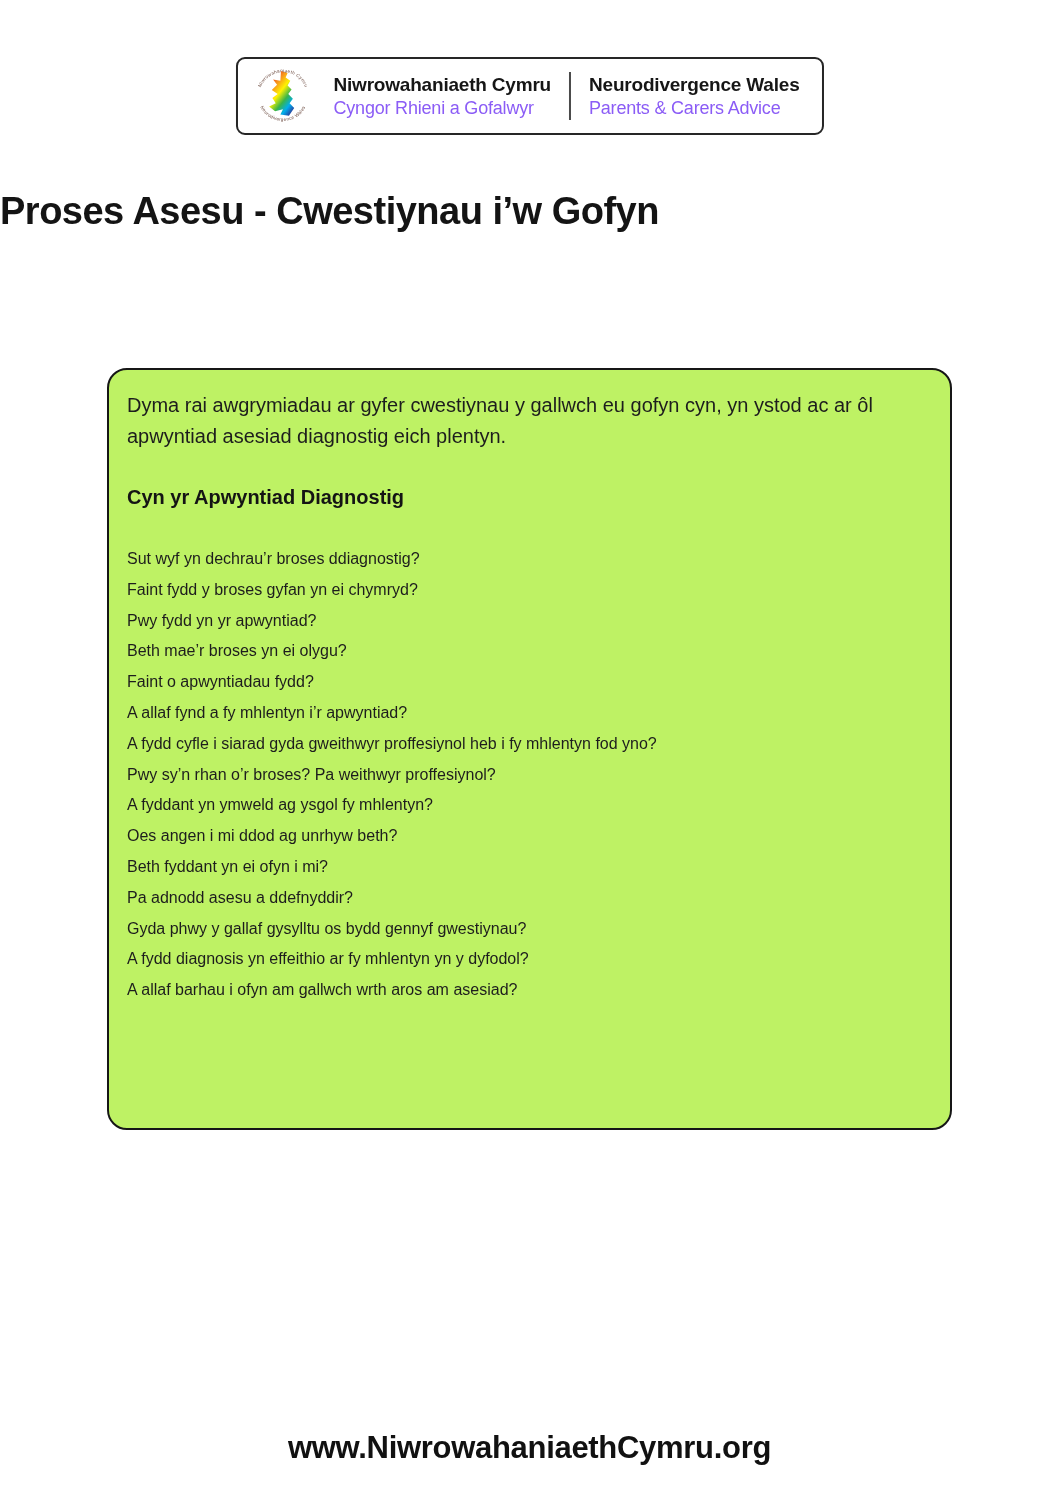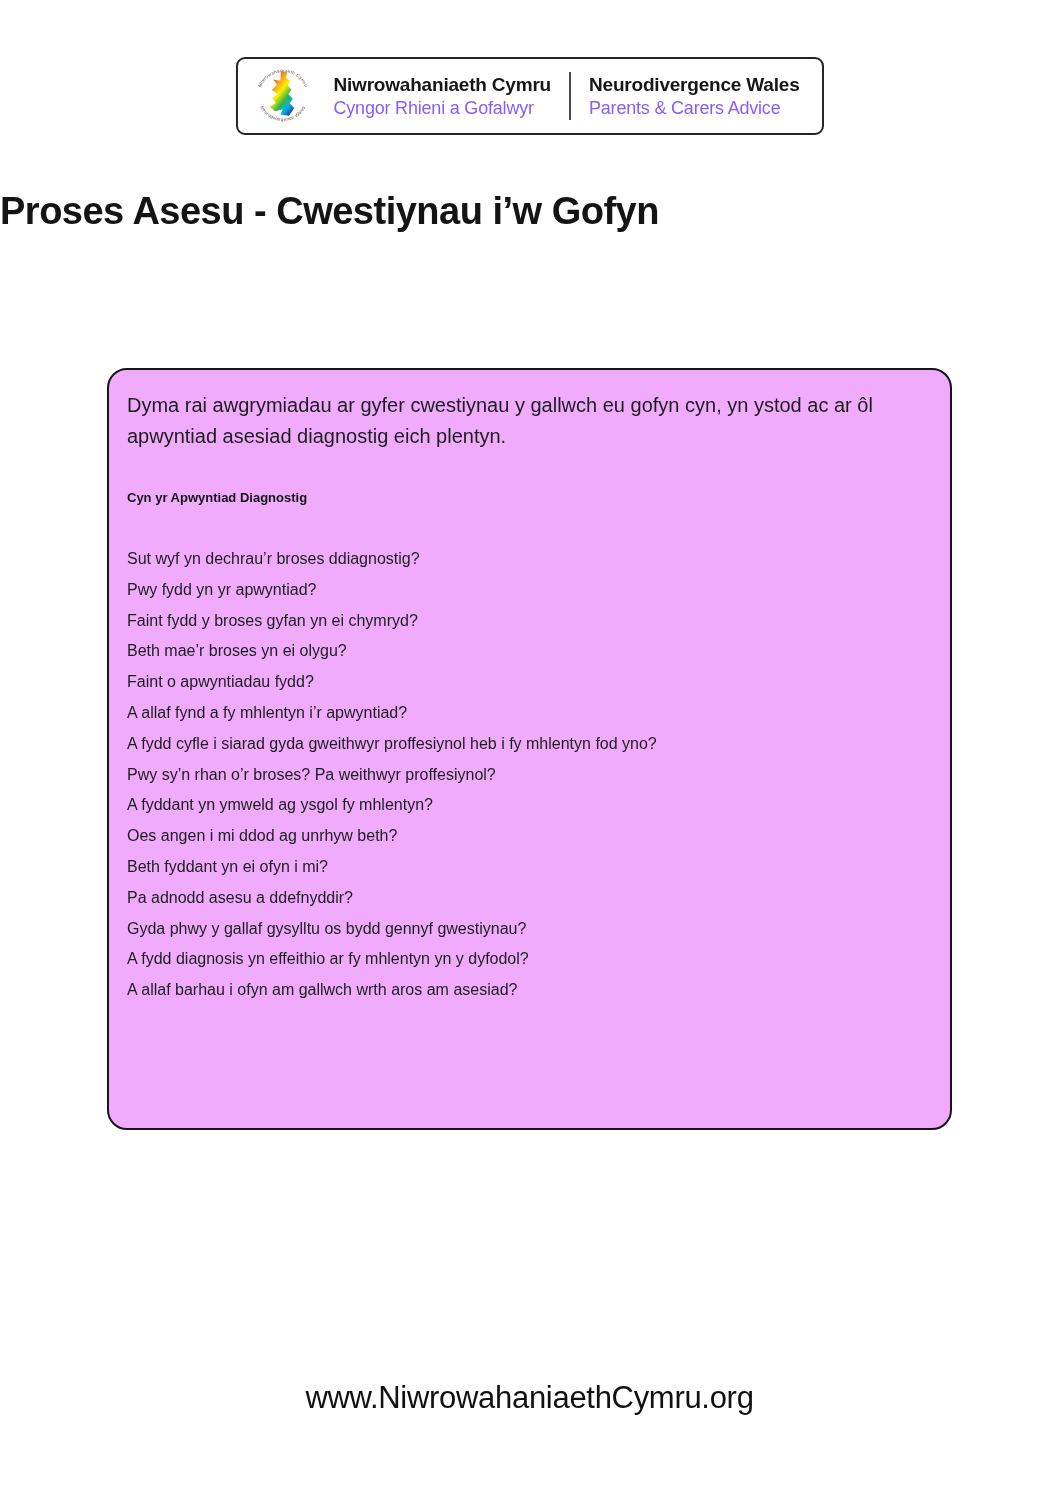--- a/index.html
+++ b/index.html
@@ -47,58 +47,58 @@
     color: #141414;
   }
 
   
   .content-box {
     position: absolute;
     top: 368px;
     left: 107px;
     width: 845px;
     height: 762px;
-    background: #f0abfc;
+    background: #bef264;
     border: 2.5px solid #161616;
     border-radius: 20px;
     padding: 20px 20px 0 18px;
     overflow: hidden;
   }
   .intro {
     font-size: 20px;
     line-height: 31px;
     color: #1d1d1d;
     margin-bottom: 30px;
     max-width: 815px;
   }
   .section-heading {
-    font-size: 13px;
+    font-size: 20px;
     font-weight: bold;
     color: #141414;
     line-height: 31px;
     margin-bottom: 31px;
     margin-top: 24px;
   }
   .questions { }
   .question {
     font-size: 16px;
     line-height: 30.8px;
     color: #1d1d1d;
     white-space: nowrap;
   }
 
   
   .site-url {
     position: absolute;
-    top: 1380px;
+    top: 1430px;
     left: 0;
     width: 100%;
     text-align: center;
     font-size: 31px;
-    font-weight: normal;
+    font-weight: bold;
     color: #111111;
     letter-spacing: -0.3px;
   }
 </style>
 </head>
 <body>
 
 <div class="page">
 
   <div class="logo-box">
@@ -137,22 +137,22 @@
     </div>
   </div>
 
   <h1 class="page-title">Proses Asesu - Cwestiynau i’w Gofyn</h1>
 
   <section class="content-box">
     <p class="intro">Dyma rai awgrymiadau ar gyfer cwestiynau y gallwch eu gofyn cyn, yn ystod ac ar ôl apwyntiad asesiad diagnostig eich plentyn.</p>
     <h2 class="section-heading">Cyn yr Apwyntiad Diagnostig</h2>
     <div class="questions">
         <div class="question">Sut wyf yn dechrau’r broses ddiagnostig?</div>
+        <div class="question">Faint fydd y broses gyfan yn ei chymryd?</div>
         <div class="question">Pwy fydd yn yr apwyntiad?</div>
-        <div class="question">Faint fydd y broses gyfan yn ei chymryd?</div>
         <div class="question">Beth mae’r broses yn ei olygu?</div>
         <div class="question">Faint o apwyntiadau fydd?</div>
         <div class="question">A allaf fynd a fy mhlentyn i’r apwyntiad?</div>
         <div class="question">A fydd cyfle i siarad gyda gweithwyr proffesiynol heb i fy mhlentyn fod yno?</div>
         <div class="question">Pwy sy’n rhan o’r broses? Pa weithwyr proffesiynol?</div>
         <div class="question">A fyddant yn ymweld ag ysgol fy mhlentyn?</div>
         <div class="question">Oes angen i mi ddod ag unrhyw beth?</div>
         <div class="question">Beth fyddant yn ei ofyn i mi?</div>
         <div class="question">Pa adnodd asesu a ddefnyddir?</div>
         <div class="question">Gyda phwy y gallaf gysylltu os bydd gennyf gwestiynau?</div>

